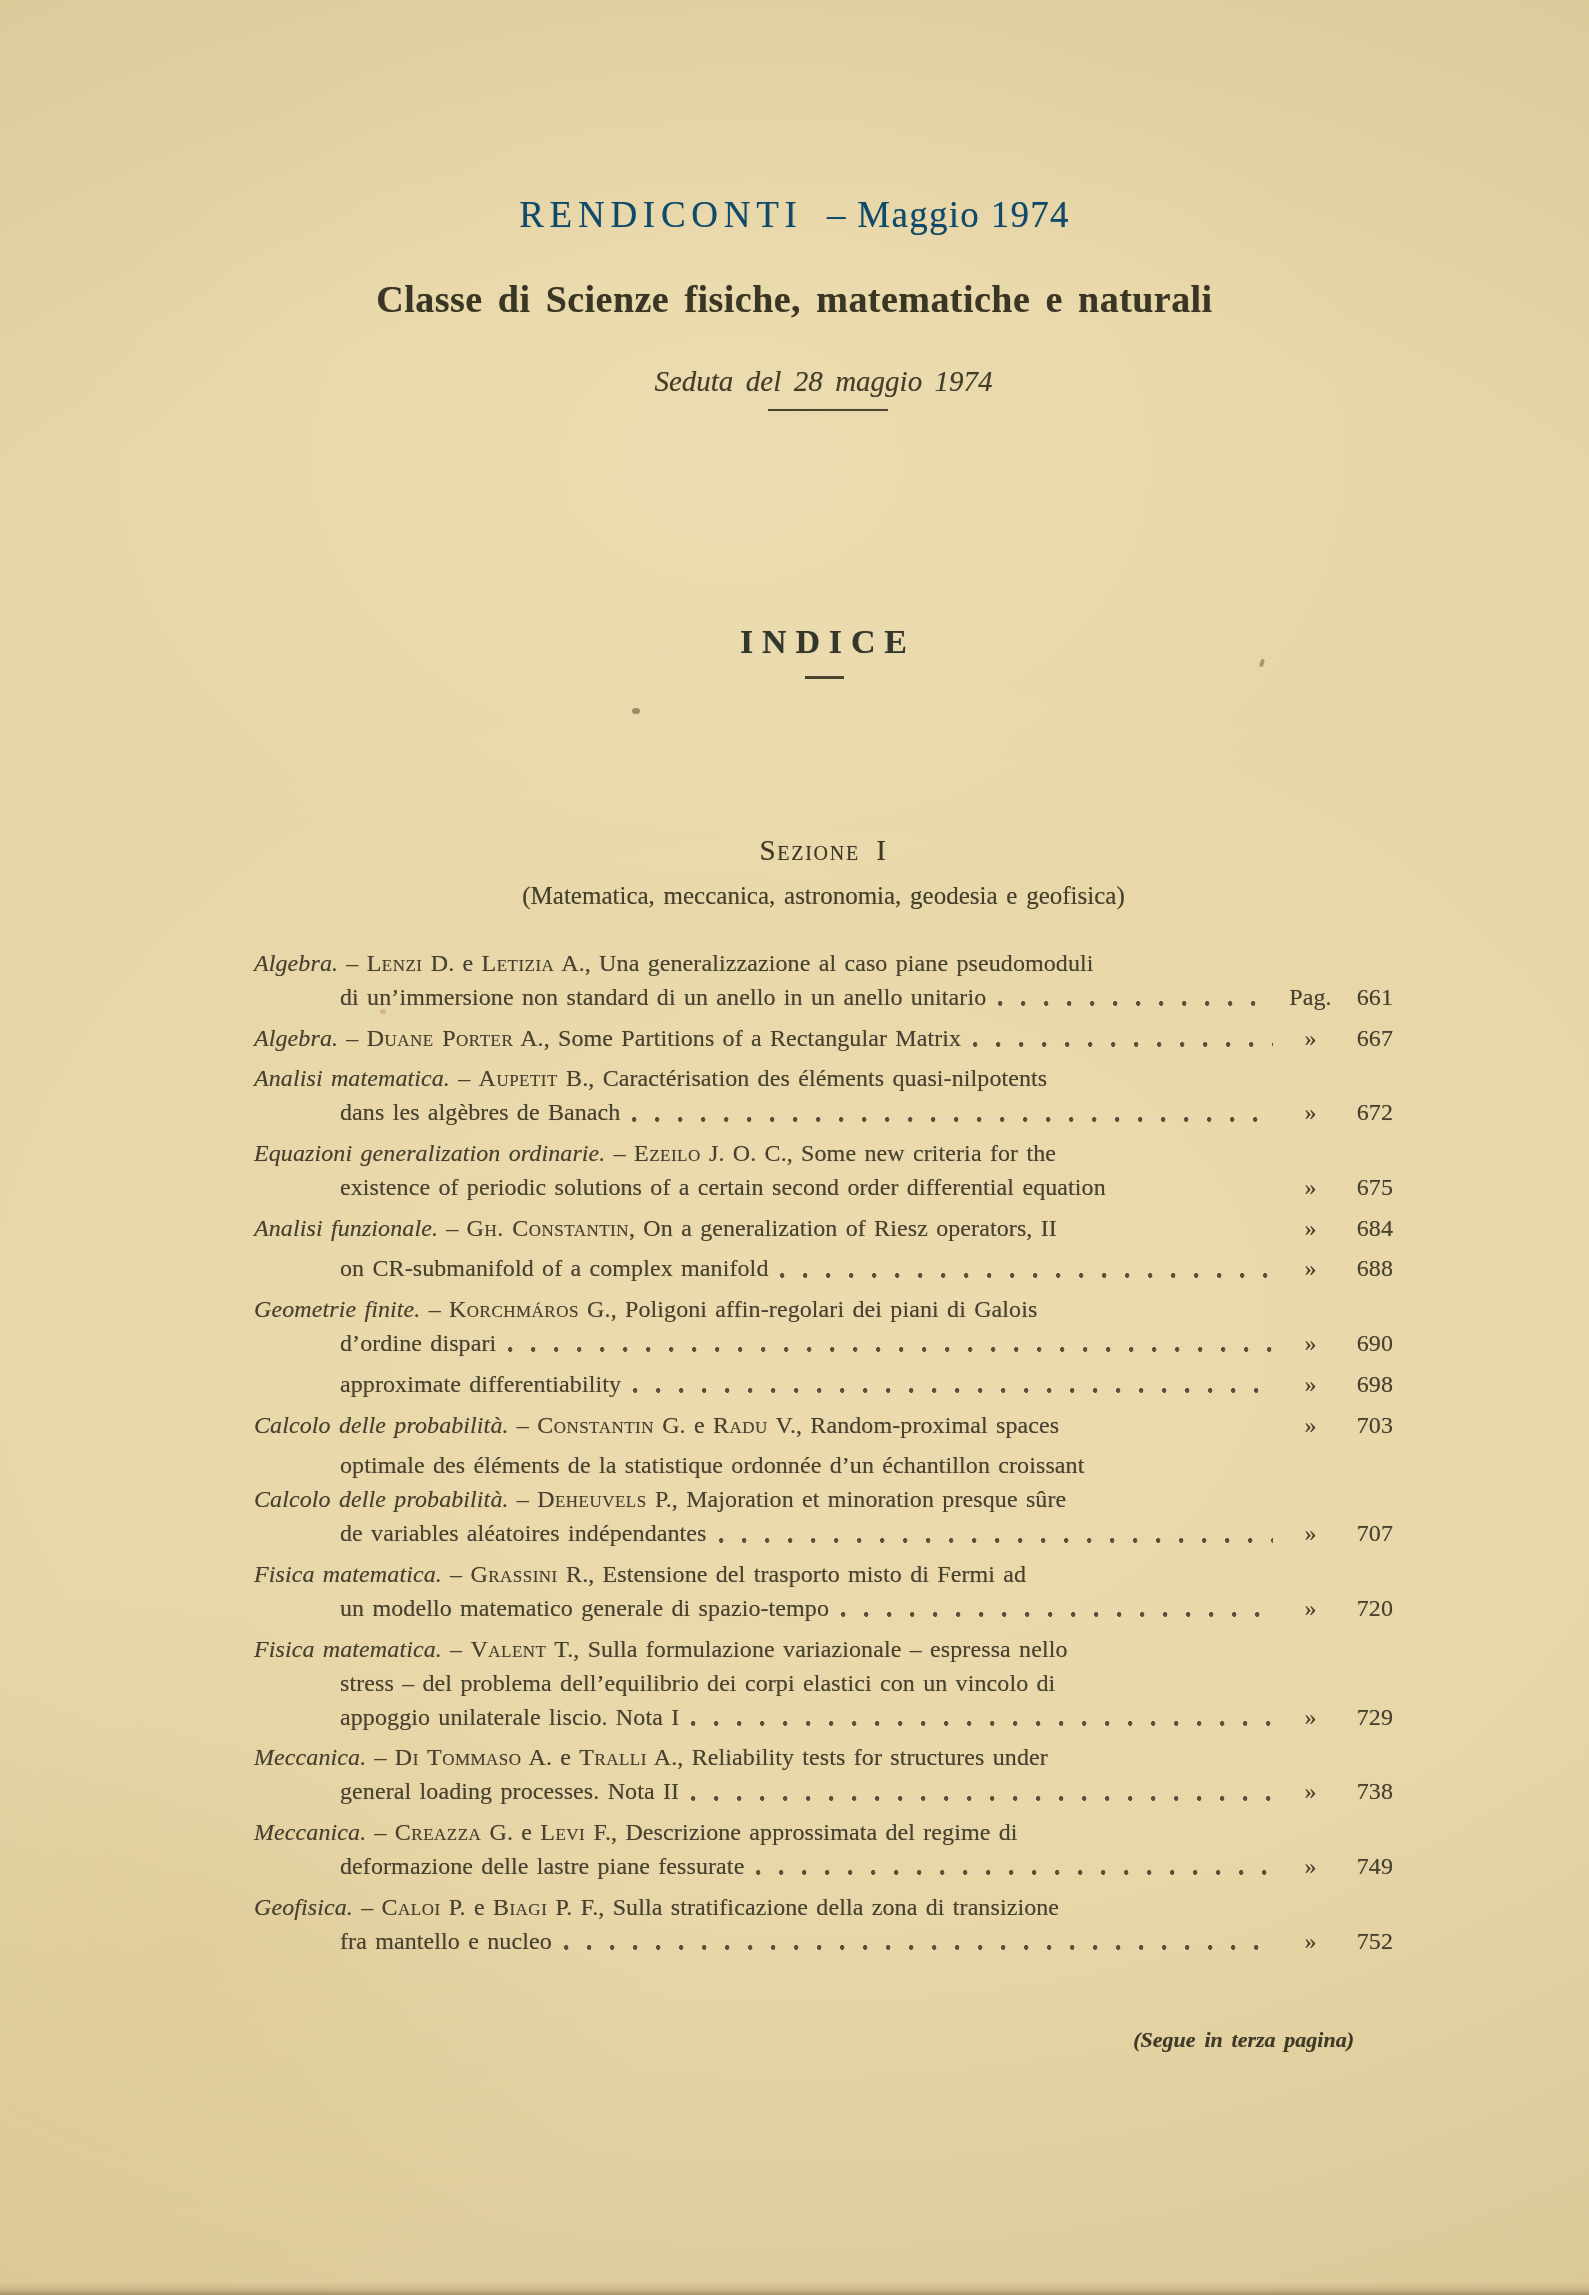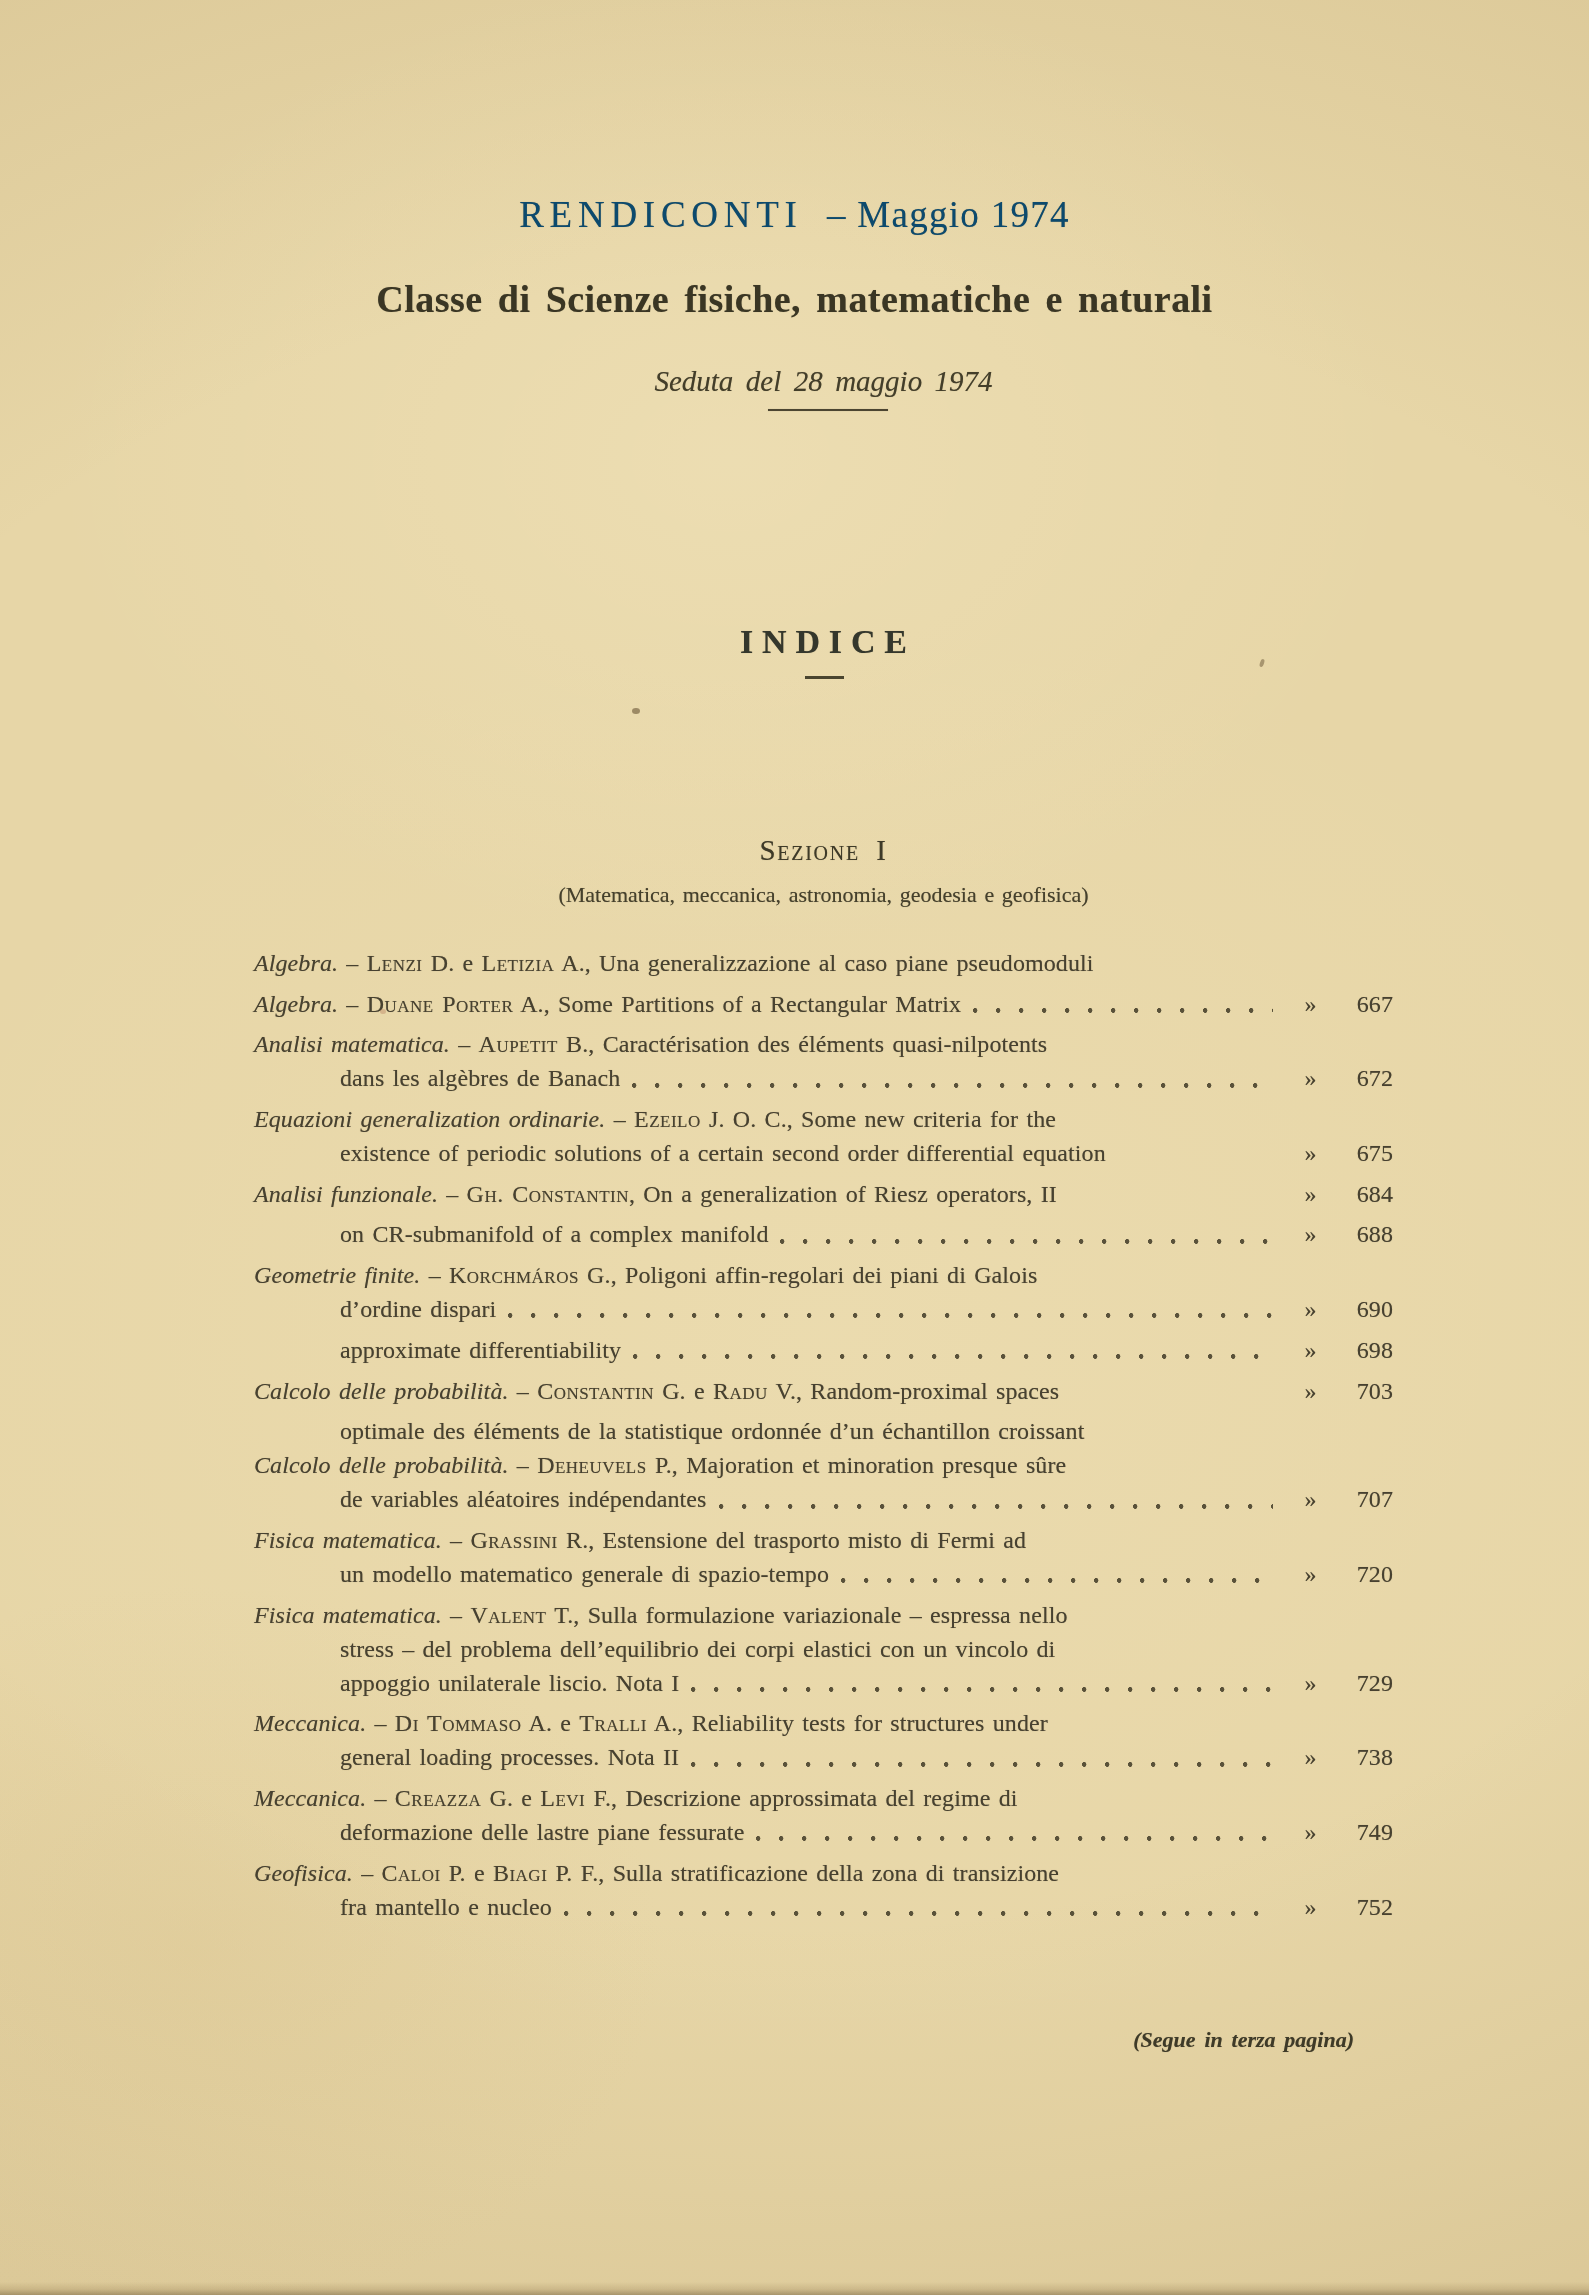--- a/index.html
+++ b/index.html
@@ -54,21 +54,21 @@
     background: #4a452f;
   }
   .t-sezione {
     position: absolute; top: 834px; left: 254px; width: 1139px;
     text-align: center; font-size: 29px; font-variant: small-caps;
     letter-spacing: 0.06em; word-spacing: 0.25em; color: #3e3a28;
     white-space: nowrap;
   }
   .t-sez-sub {
     position: absolute; top: 882px; left: 254px; width: 1139px;
-    text-align: center; font-size: 22px; word-spacing: 0.1em;
+    text-align: center; font-size: 25px; word-spacing: 0.1em;
     color: #45402c; white-space: nowrap;
   }
 
   
   .entries {
     position: absolute; top: 946px; left: 254px; width: 1139px;
     font-size: 24px; color: #474130;
     word-spacing: 0.09em; letter-spacing: 0.004em;
   }
   .entry + .entry { margin-top: 6.7px; }
@@ -123,20 +123,26 @@
 
 <div class="t-indice ink">INDICE</div>
 <div class="rule-indice"></div>
 
 <div class="t-sezione ink">Sezione I</div>
 <div class="t-sez-sub ink">(Matematica, meccanica, astronomia, geodesia e geofisica)</div>
 
 <div class="entries ink">
     <div class="entry">
       <div class="line"><span class="line-text"><span class="r-i">Algebra.</span><span> – </span><span class="r-sc">Lenzi</span><span> D. e </span><span class="r-sc">Letizia</span><span> A., Una generalizzazione al caso piane pseudomoduli</span></span></div>
+      <div class="line cont last">
+        <span class="line-text"><span>di un’immersione non standard di un anello in un anello unitario</span></span>
+        <span class="leader dotted"></span>
+        <span class="pg-label">Pag.</span>
+        <span class="pg-num">661</span>
+      </div>
     </div>
     <div class="entry">
       <div class="line last">
         <span class="line-text"><span class="r-i">Algebra.</span><span> – </span><span class="r-sc">Duane Porter</span><span> A., Some Partitions of a Rectangular Matrix</span></span>
         <span class="leader dotted"></span>
         <span class="pg-label">»</span>
         <span class="pg-num">667</span>
       </div>
     </div>
     <div class="entry">

